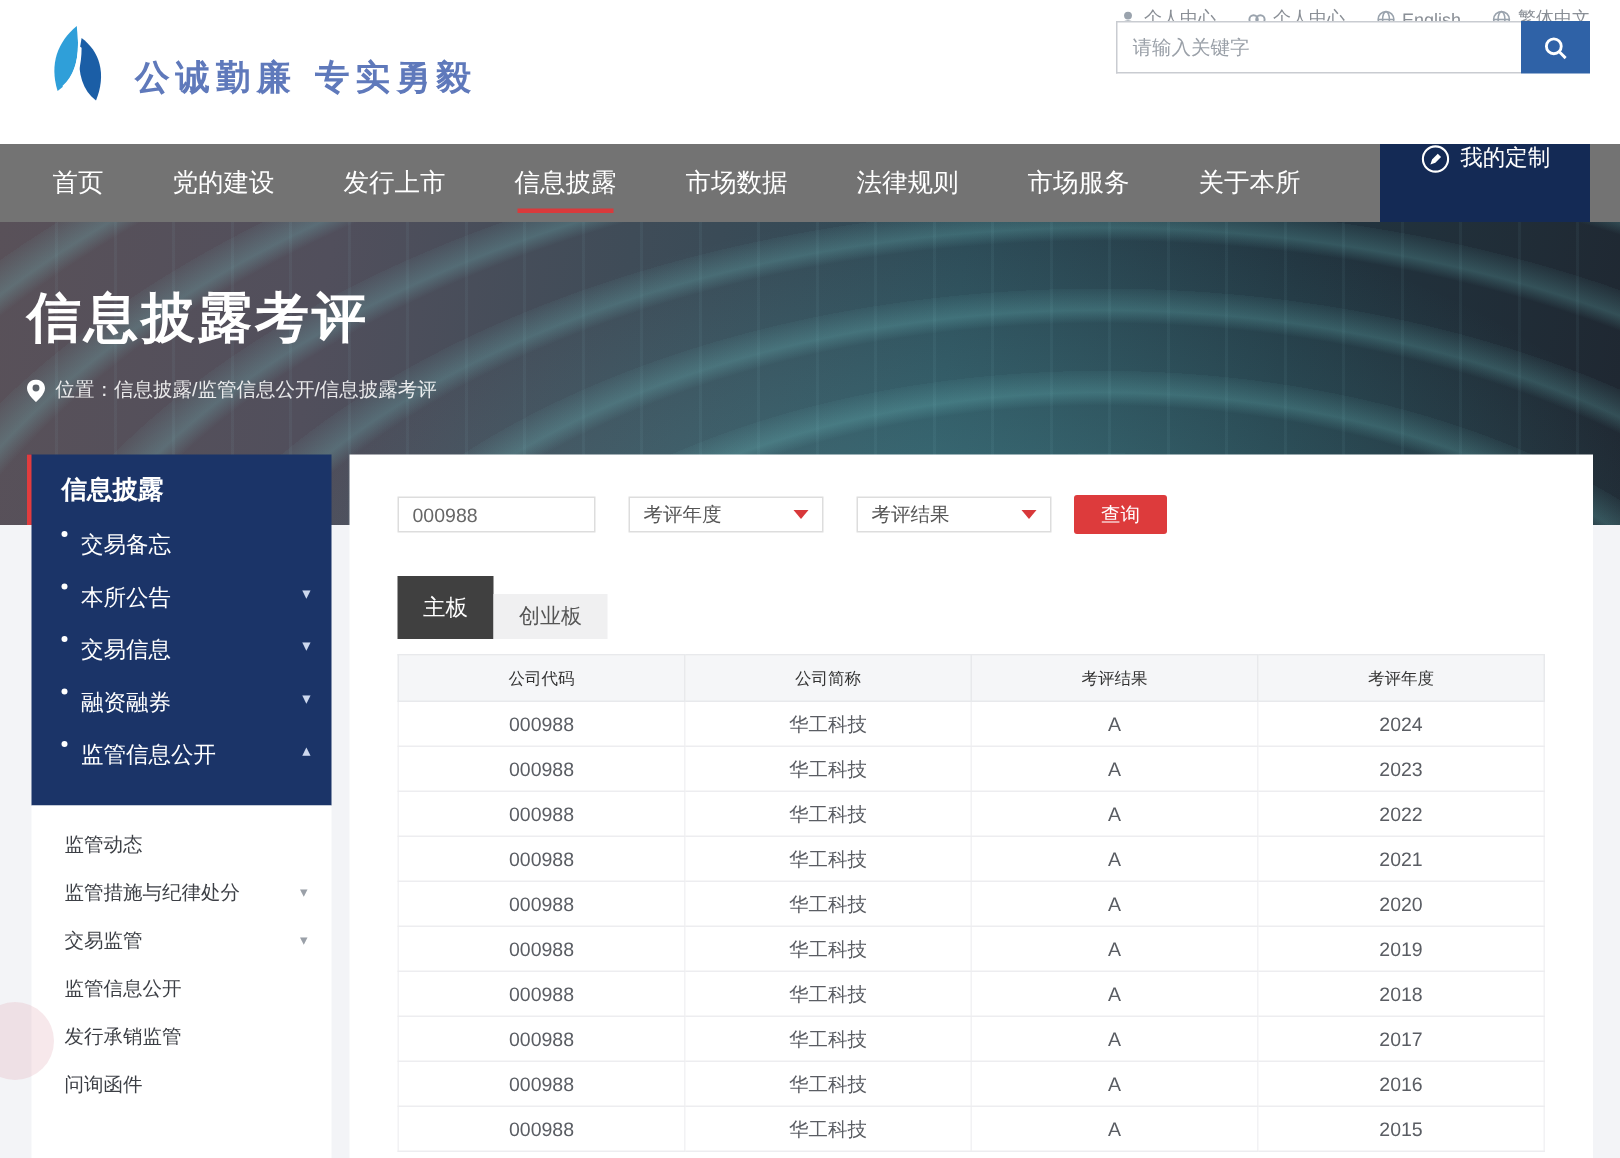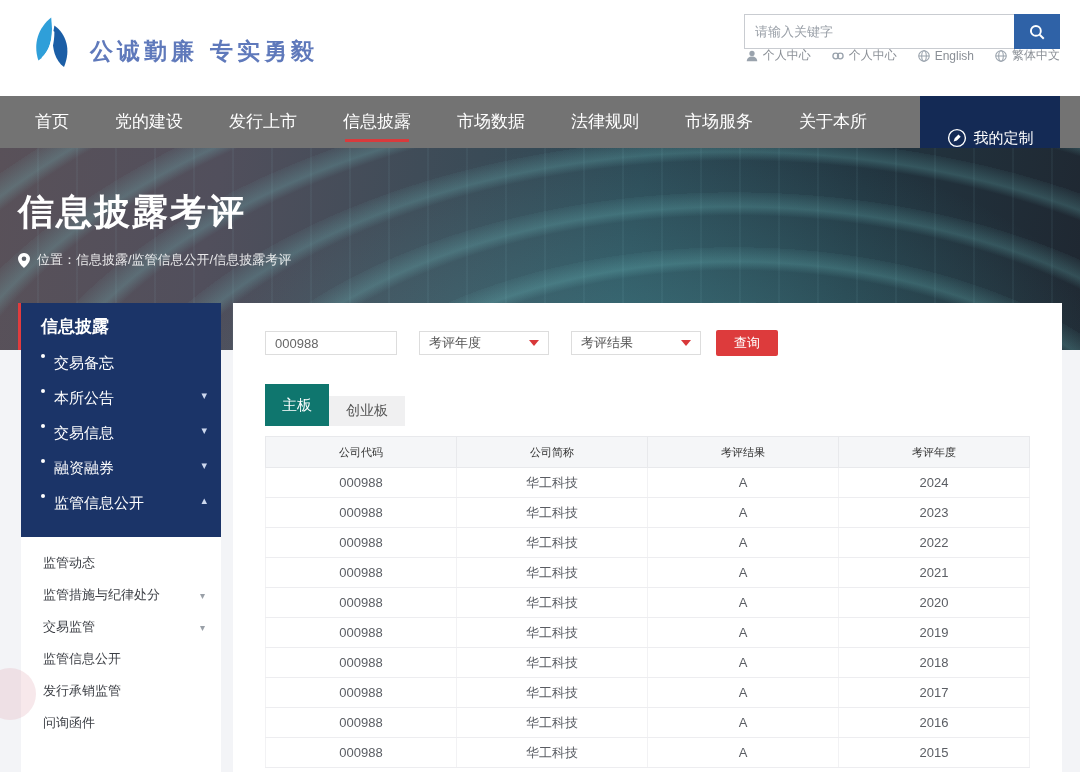--- a/index.html
+++ b/index.html
@@ -8,35 +8,35 @@
 
   
   .topbar { position:relative; height:96px; background:#fff; }
   .logo-wrap { position:absolute; left:18px; top:24px; display:flex; align-items:flex-start; }
   .logo-cn { font-size:19px; font-weight:bold; color:#16395f; letter-spacing:2px; line-height:24px; }
   .logo-en { text-align:right; font-size:10.5px; color:#5d6f80; letter-spacing:.6px; line-height:13px; margin-top:2px; }
   .logo-mark { margin:-10px 14px 0 10px; }
   .slogan { font-family:"DejaVu Serif",serif; font-weight:bold; font-size:23px;
             color:#5f79bb; letter-spacing:4px; margin-top:12px; }
   .utility { position:absolute; top:4px; right:20px; display:flex; gap:20px; }
-  .utility a { display:flex; align-items:center; gap:4px; font-size:12px; color:#8a8f96; text-decoration:none;margin-top:43px; }
+  .utility a { display:flex; align-items:center; gap:4px; font-size:12px; color:#8a8f96; text-decoration:none; }
   .searchbox { position:absolute; top:14px; right:20px; display:flex; }
   .searchbox input { width:270px; height:35px; border:1px solid #c9ccd1; border-right:none;
                      padding:0 10px; font-size:13px; color:#555; outline:none; }
   .searchbox input::placeholder { color:#9aa0a8; }
   .search-btn { width:46px; height:35px; background:#2f62a7; border:none; cursor:pointer;
                 display:flex; align-items:center; justify-content:center; }
 
   
   .navbar { position:relative; height:52px; background:#737373; display:flex; align-items:center; padding-left:35px; }
   .nav-items { display:flex; gap:46px; }
   .nav-item { position:relative; color:#fff; font-size:17px; text-decoration:none; line-height:52px; height:52px; }
   .nav-item.active:after { content:""; position:absolute; left:2px; right:2px; bottom:6px; height:3px; background:#d93a3c; }
   .my-custom { position:absolute; right:20px; top:0; width:140px; height:52px; background:#142a55;
-               display:flex; align-items:flex-end; justify-content:center; gap:7px;
+               display:flex; align-items:flex-start; justify-content:center; gap:7px;
                color:#fff; font-size:15px; text-decoration:none; }
 
   
   .hero { position:relative; height:202px;
     background:
       repeating-linear-gradient(90deg, transparent 0 37px, rgba(160,225,235,0.05) 37px 39px),
       repeating-radial-gradient(ellipse 900px 520px at 68% 185%,
           rgba(123,216,214,0) 0 55px, rgba(123,216,214,0.22) 70px, rgba(123,216,214,0.04) 95px),
       radial-gradient(ellipse 700px 420px at 62% 140%, rgba(94,205,210,0.40), transparent 70%),
       linear-gradient(100deg,#595159 0%,#514f5c 20%,#3f4c58 38%,#2c4854 58%,#223540 78%,#1f2731 100%);
@@ -68,21 +68,21 @@
   .dropdown { width:130px; height:24px; border:1px solid #ddd; margin-left:22px;
               display:flex; align-items:center; justify-content:space-between;
               padding:0 9px; font-size:13px; color:#555; cursor:pointer; }
   .dropdown:nth-of-type(3) { margin-left:25px; }
   .tri { width:0; height:0; border-left:5px solid transparent; border-right:5px solid transparent; border-top:6px solid #d8383a; }
   .query-btn { width:62px; height:26px; margin-left:15px; background:#dd3b3c; color:#fff;
                font-size:13px; border:none; border-radius:2px; cursor:pointer; }
 
   .tabs { display:flex; align-items:flex-end; height:42px; margin-top:28px; }
   .tab { border:none; cursor:pointer; font-size:15px; }
-  .tab.active { width:64px; height:42px; background:#0f766e; color:#fff; }
+  .tab.active { width:64px; height:42px; background:#404040; color:#fff; }
   .tab:not(.active) { width:76px; height:30px; background:#f0f0f1; color:#555; font-size:14px; }
 
   table { width:100%; margin-top:10px; border-collapse:collapse; table-layout:fixed; }
   thead th { height:31px; background:#f5f6f8; border:1px solid #e8e9ec;
              font-size:11px; font-weight:normal; color:#333; text-align:center; }
   tbody td { height:30px; border-bottom:1px solid #ededf0; border-left:1px solid #f2f2f4; border-right:1px solid #f2f2f4;
              font-size:13px; color:#5a5d63; text-align:center; }
 
   .watermark { position:absolute; left:-16px; top:668px; width:52px; height:52px; border-radius:50%;
                background:rgba(228,178,190,0.30); pointer-events:none; }

